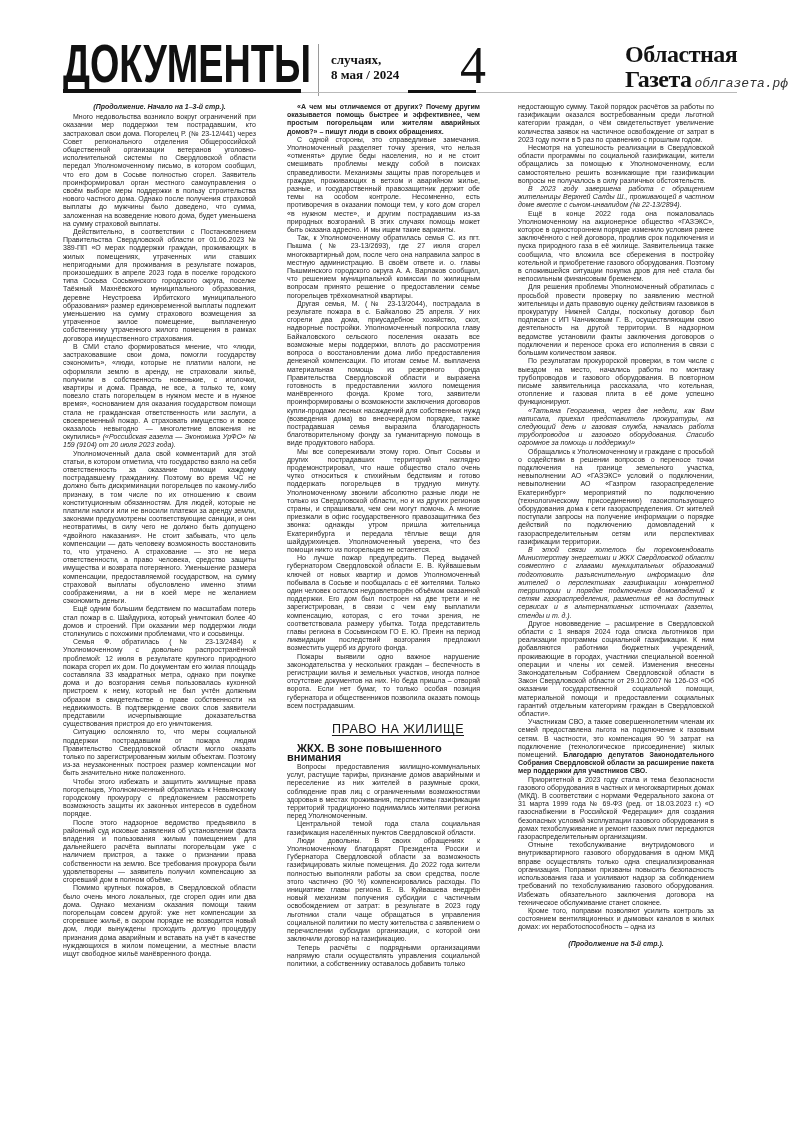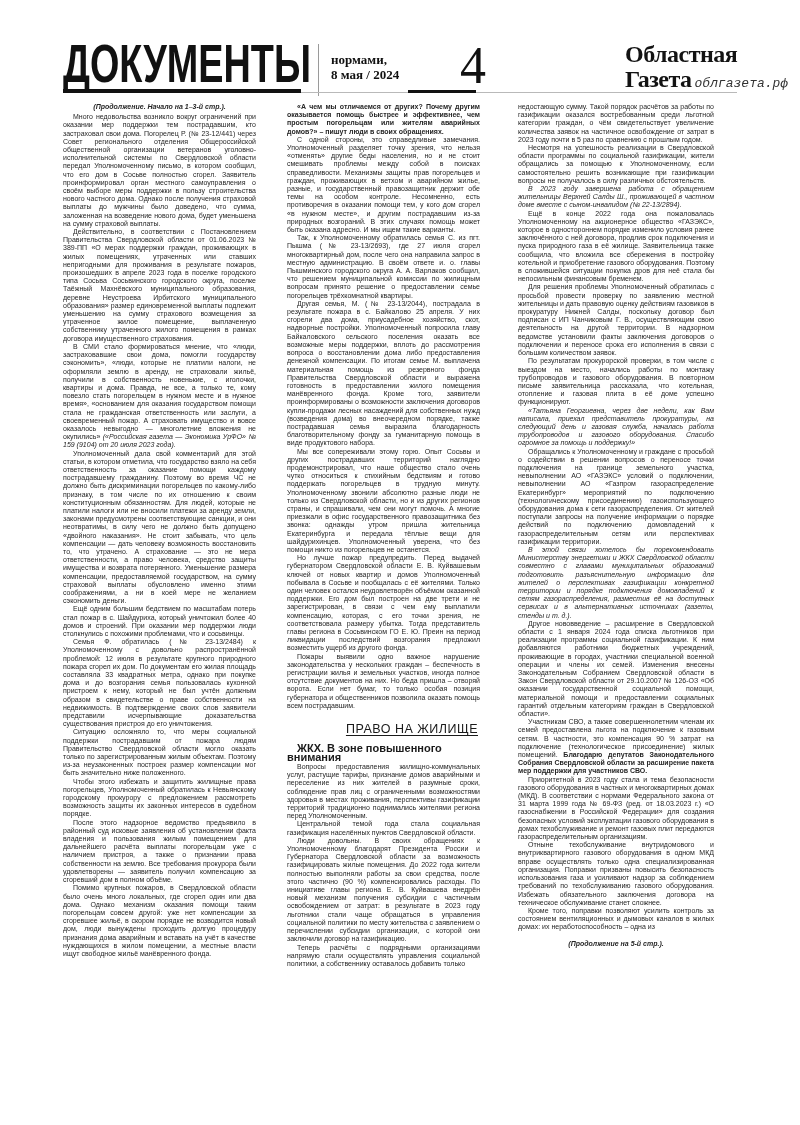--- a/index.html
+++ b/index.html
@@ -47,37 +47,37 @@
   .col:last-child{margin-left:38px;width:196px;}
   .col p{margin:0;font-size:7px;line-height:8.2px;color:#262626;}
   .col p.para{text-indent:10px;}
   .col p.noindent{text-indent:0;}
   .b{font-weight:700;}
   .i{font-style:italic;}
   .note{font-weight:700;font-style:italic;text-align:center;text-indent:0 !important;}
   .note-top{margin-bottom:2px !important;}
   .note-bottom{margin-top:8px !important;}
   h2.rubric{
-    margin:12px 2px 8px 0;text-align:right;
+    margin:12px 16px 8px 0;text-align:right;
     font-size:12.5px;font-weight:400;letter-spacing:.5px;color:#1a1a1a;
     text-decoration:underline;text-underline-offset:2px;
   }
   h3.subhead{margin:0 0 1px 0;font-size:11px;line-height:9px;font-weight:700;
     color:#1a1a1a;text-indent:10px;text-align:left;}
 </style>
 </head>
 <body>
 
 <div class="page">
 
   <div class="hdr">
     <div class="masthead">ДОКУМЕНТЫ</div>
     <div class="hdr-vline"></div>
     <div class="issue-date">
-      <div>нормами,</div>
+      <div>случаях,</div>
       <div>8 мая / 2024</div>
     </div>
     <div class="pagenum">4</div>
     <div class="logo">
       <div class="l1">Областная</div>
       <div class="l2"><span>Газета</span><span class="url">облгазета.рф</span></div>
     </div>
   </div>
   <div class="hdr-rule"></div>
   <div class="hdr-rule-title"></div>

